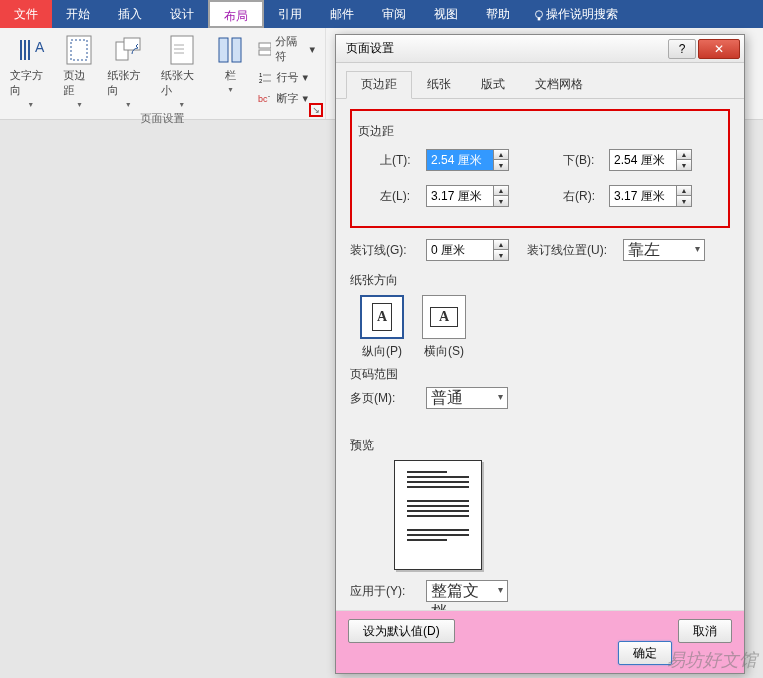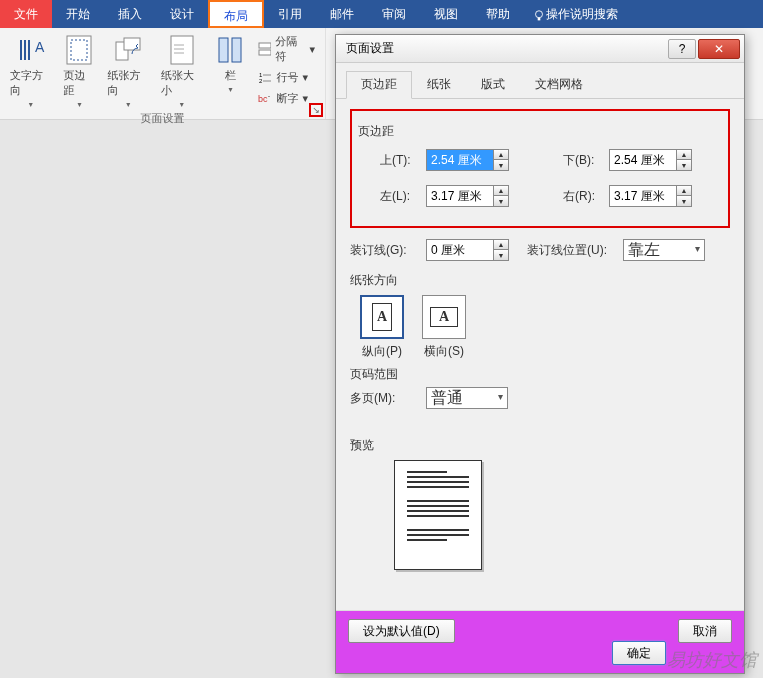--- a/index.html
+++ b/index.html
@@ -2,21 +2,21 @@
 <html><head>
 <meta charset="utf-8">
 <style>
 * { box-sizing: border-box; margin: 0; padding: 0; font-family: "Microsoft YaHei", "SimSun", sans-serif; }
 body { background: #fff; width: 763px; height: 678px; overflow: hidden; position: relative; }
 
 
 .ribbon-tabs { background: #2b579a; height: 28px; display: flex; align-items: center; color: #fff; font-size: 12px; }
 .ribbon-tab { padding: 0 14px; height: 28px; line-height: 28px; cursor: pointer; }
 .ribbon-tab.file { background: #ef4444; }
-.ribbon-tab.active { background: #fff; color: #1d4ed8; border: 2px solid #f97316; margin-top: -1px; margin-bottom: -1px; }
+.ribbon-tab.active { background: #fff; color: #a21caf; border: 2px solid #a3a3a3; margin-top: -1px; margin-bottom: -1px; }
 .search-prompt { display: flex; align-items: flex-end; gap: 0; margin-left: 8px; }
 .lightbulb { width: 14px; height: 14px; }
 
 
 .ribbon-content { background: #f3f3f3; height: 92px; border-bottom: 1px solid #d4d4d4; display: flex; }
 .ribbon-group { border-right: 1px solid #e0e0e0; padding: 4px 6px 2px; display: flex; flex-direction: column; justify-content: space-between; position: relative; }
 .ribbon-group-items { display: flex; gap: 4px; align-items: flex-start; }
 .ribbon-big-btn { display: flex; flex-direction: column; align-items: center; gap: 2px; font-size: 11px; color: #444; padding: 2px 4px; cursor: pointer; }
 .ribbon-big-btn .icon-box { width: 32px; height: 32px; display: flex; align-items: center; justify-content: center; }
 .ribbon-big-btn .dd { font-size: 8px; color: #666; }
@@ -60,21 +60,21 @@
 .orient-row { display: flex; gap: 18px; margin: 6px 0 4px 10px; }
 .orient-item { display: flex; flex-direction: column; align-items: center; gap: 4px; cursor: pointer; }
 .orient-box { width: 44px; height: 44px; border: 1px solid #888; display: flex; align-items: center; justify-content: center; background: #fff; }
 .orient-box.active { border: 2px solid #2b579a; }
 .orient-page { border: 1px solid #333; background: #fff; display: flex; align-items: center; justify-content: center; font-size: 14px; font-weight: bold; font-family: serif; }
 
 .preview-box { width: 88px; height: 110px; border: 1px solid #333; margin: 6px 0 10px 44px; background: #fff; box-shadow: 2px 2px 0 #bbb; padding: 10px 12px; display: flex; flex-direction: column; gap: 3px; }
 .preview-line { height: 2px; background: #333; }
 .preview-line.short { width: 65%; }
 
-.dialog-footer { position: absolute; bottom: 0; left: 0; right: 0; padding: 8px 12px; display: flex; gap: 12px; border-top: 1px solid #ddd; background: #d946ef; }
+.dialog-footer { position: absolute; bottom: 0; left: 0; right: 0; padding: 8px 12px; display: flex; gap: 6px; border-top: 1px solid #ddd; background: #f9a8d4; }
 .btn { height: 24px; padding: 0 14px; border: 1px solid #888; background: linear-gradient(#fdfdfd,#e6e6e6); font-size: 12px; cursor: pointer; border-radius: 2px; }
 .btn.primary { border: 1px solid #3b78c4; box-shadow: 0 0 2px #7aa8e0; margin-top: 22px; }
 .footer-spacer { flex: 1; }
 
 .watermark { position: absolute; right: 6px; bottom: 6px; font-size: 18px; color: rgba(120,120,120,.55); font-style: italic; font-family: "KaiTi","STKaiti",serif; pointer-events: none; }
 </style>
 </head>
 <body>
 
 <div class="ribbon-tabs">
@@ -292,20 +292,26 @@
       <div class="preview-line"></div>
         <div class="preview-line"></div>
         <div class="preview-line"></div>
         <div class="preview-line"></div>
       <div style="height:6px"></div>
       <div class="preview-line"></div>
         <div class="preview-line"></div>
         <div class="preview-line short"></div>
     </div>
 
+    <div class="form-row">
+      <span class="form-label">应用于(Y):</span>
+      <div class="combo">
+          <div class="combo-box">整篇文档</div>
+        </div>
+    </div>
 
   </div>
   <div class="dialog-footer">
     <button class="btn">设为默认值(D)</button>
     <div class="footer-spacer"></div>
     <button class="btn primary">确定</button>
     <button class="btn">取消</button>
   </div>
 </div>
 

